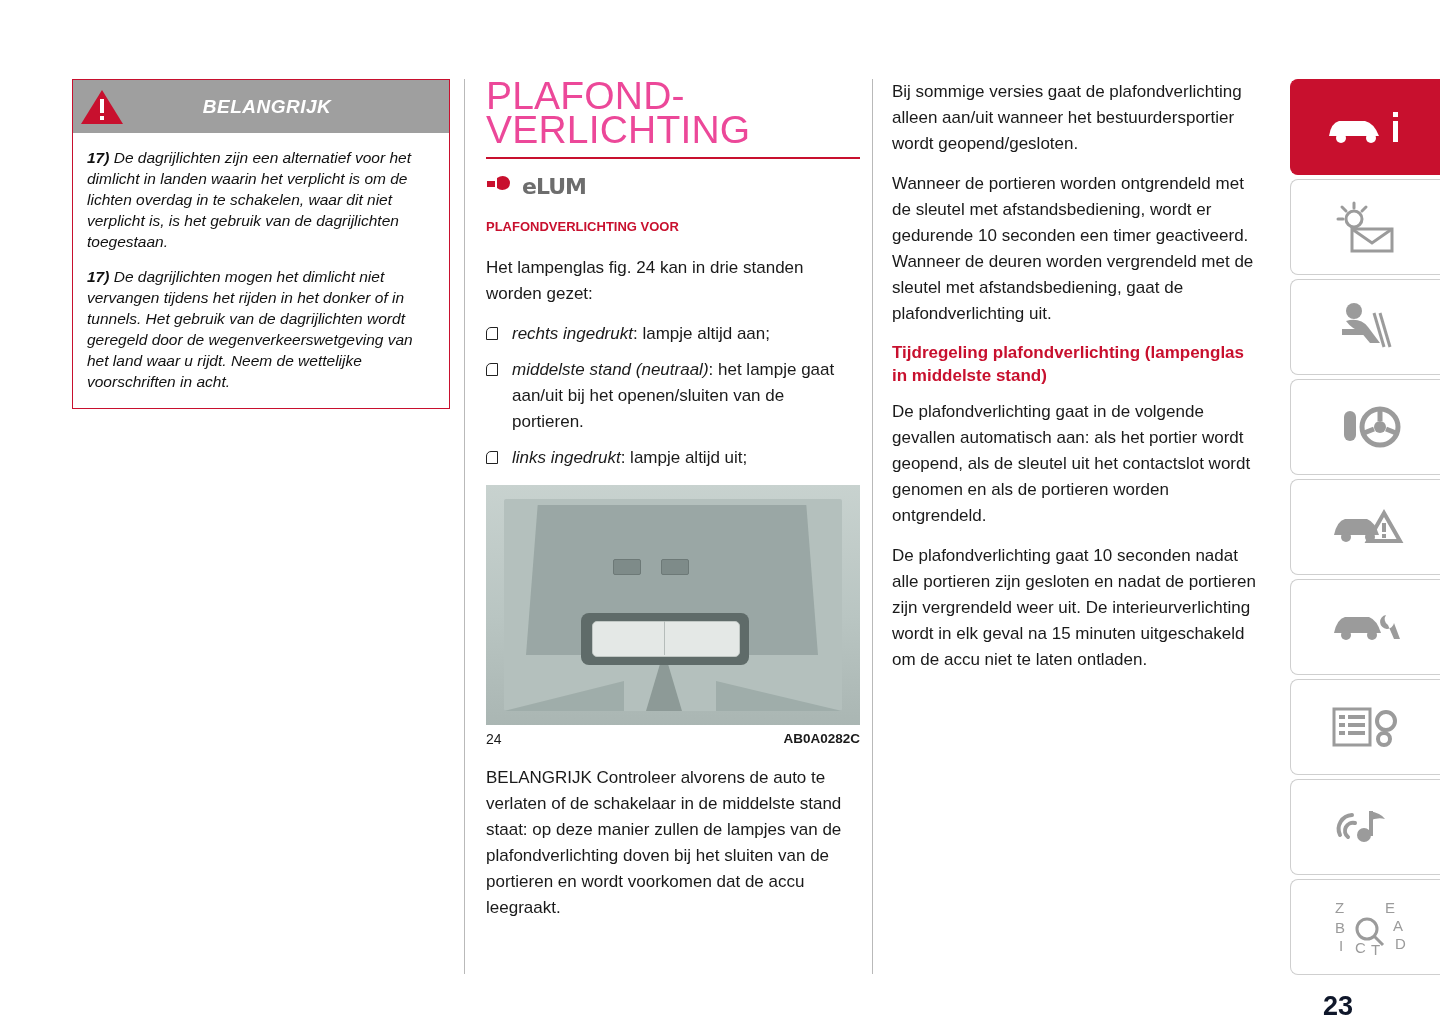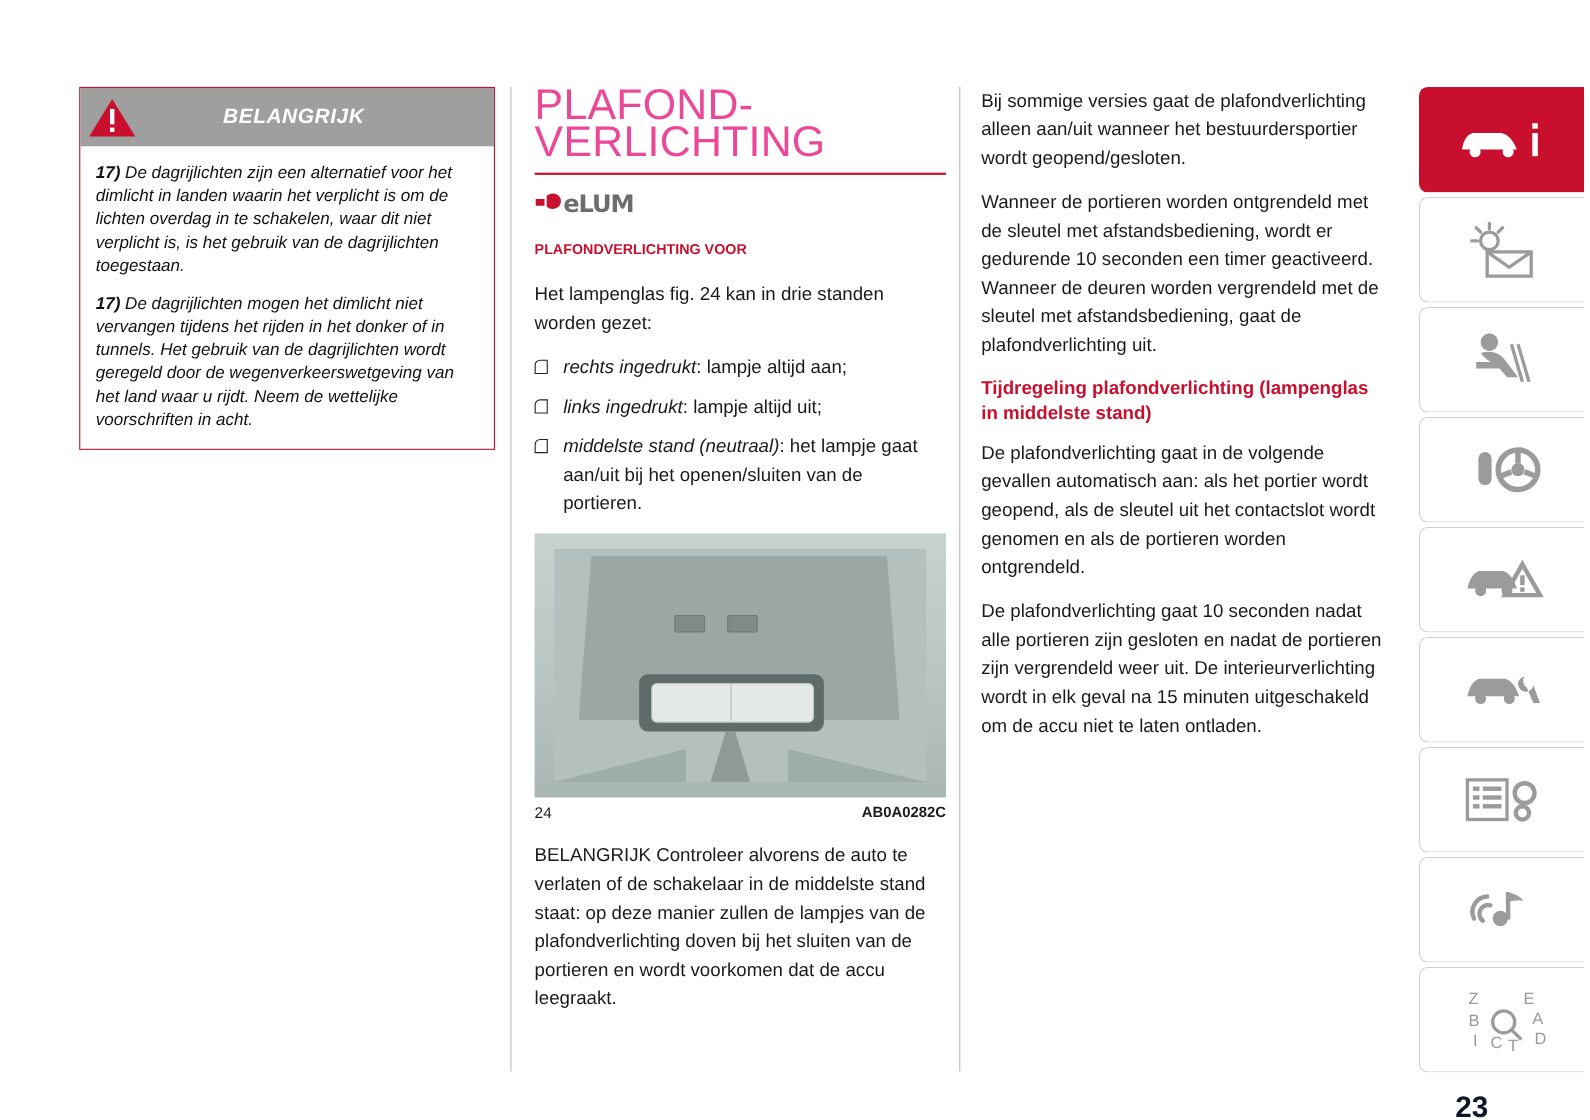--- a/index.html
+++ b/index.html
@@ -97,21 +97,21 @@
     letter-spacing: .2px;
   }
   .rule {
     height: 2px;
     background: #c8102e;
     margin: 0 0 14px 0;
   }
   .elum-row {
     display: flex;
     align-items: center;
-    gap: 0;
+    gap: 10px;
     margin: 0 0 16px 0;
     height: 26px;
   }
   .elum-text {
     font-family: "DejaVu Sans", sans-serif;
     font-size: 22px;
     font-weight: bold;
     color: #6d6d6d;
     letter-spacing: -1px;
   }
@@ -331,25 +331,25 @@
 
     <p class="body">Het lampenglas fig. 24 kan in drie standen worden gezet:</p>
 
     <ul class="bullets">
       <li>
         <span class="sq"></span>
         <i>rechts ingedrukt</i><span>: lampje altijd aan;</span>
       </li>
       <li>
         <span class="sq"></span>
-        <i>links ingedrukt</i><span>: lampje altijd uit;</span>
+        <i>middelste stand (neutraal)</i><span>: het lampje gaat aan/uit bij het openen/sluiten van de portieren.</span>
       </li>
       <li>
         <span class="sq"></span>
-        <i>middelste stand (neutraal)</i><span>: het lampje gaat aan/uit bij het openen/sluiten van de portieren.</span>
+        <i>links ingedrukt</i><span>: lampje altijd uit;</span>
       </li>
     </ul>
 
     <div class="figure">
       <div class="fig-roof"></div>
       <div class="fig-panel"></div>
       <div class="fig-ceiling"></div>
       <div class="fig-sensor s1"></div>
       <div class="fig-sensor s2"></div>
       <div class="fig-lamp-housing"></div>

